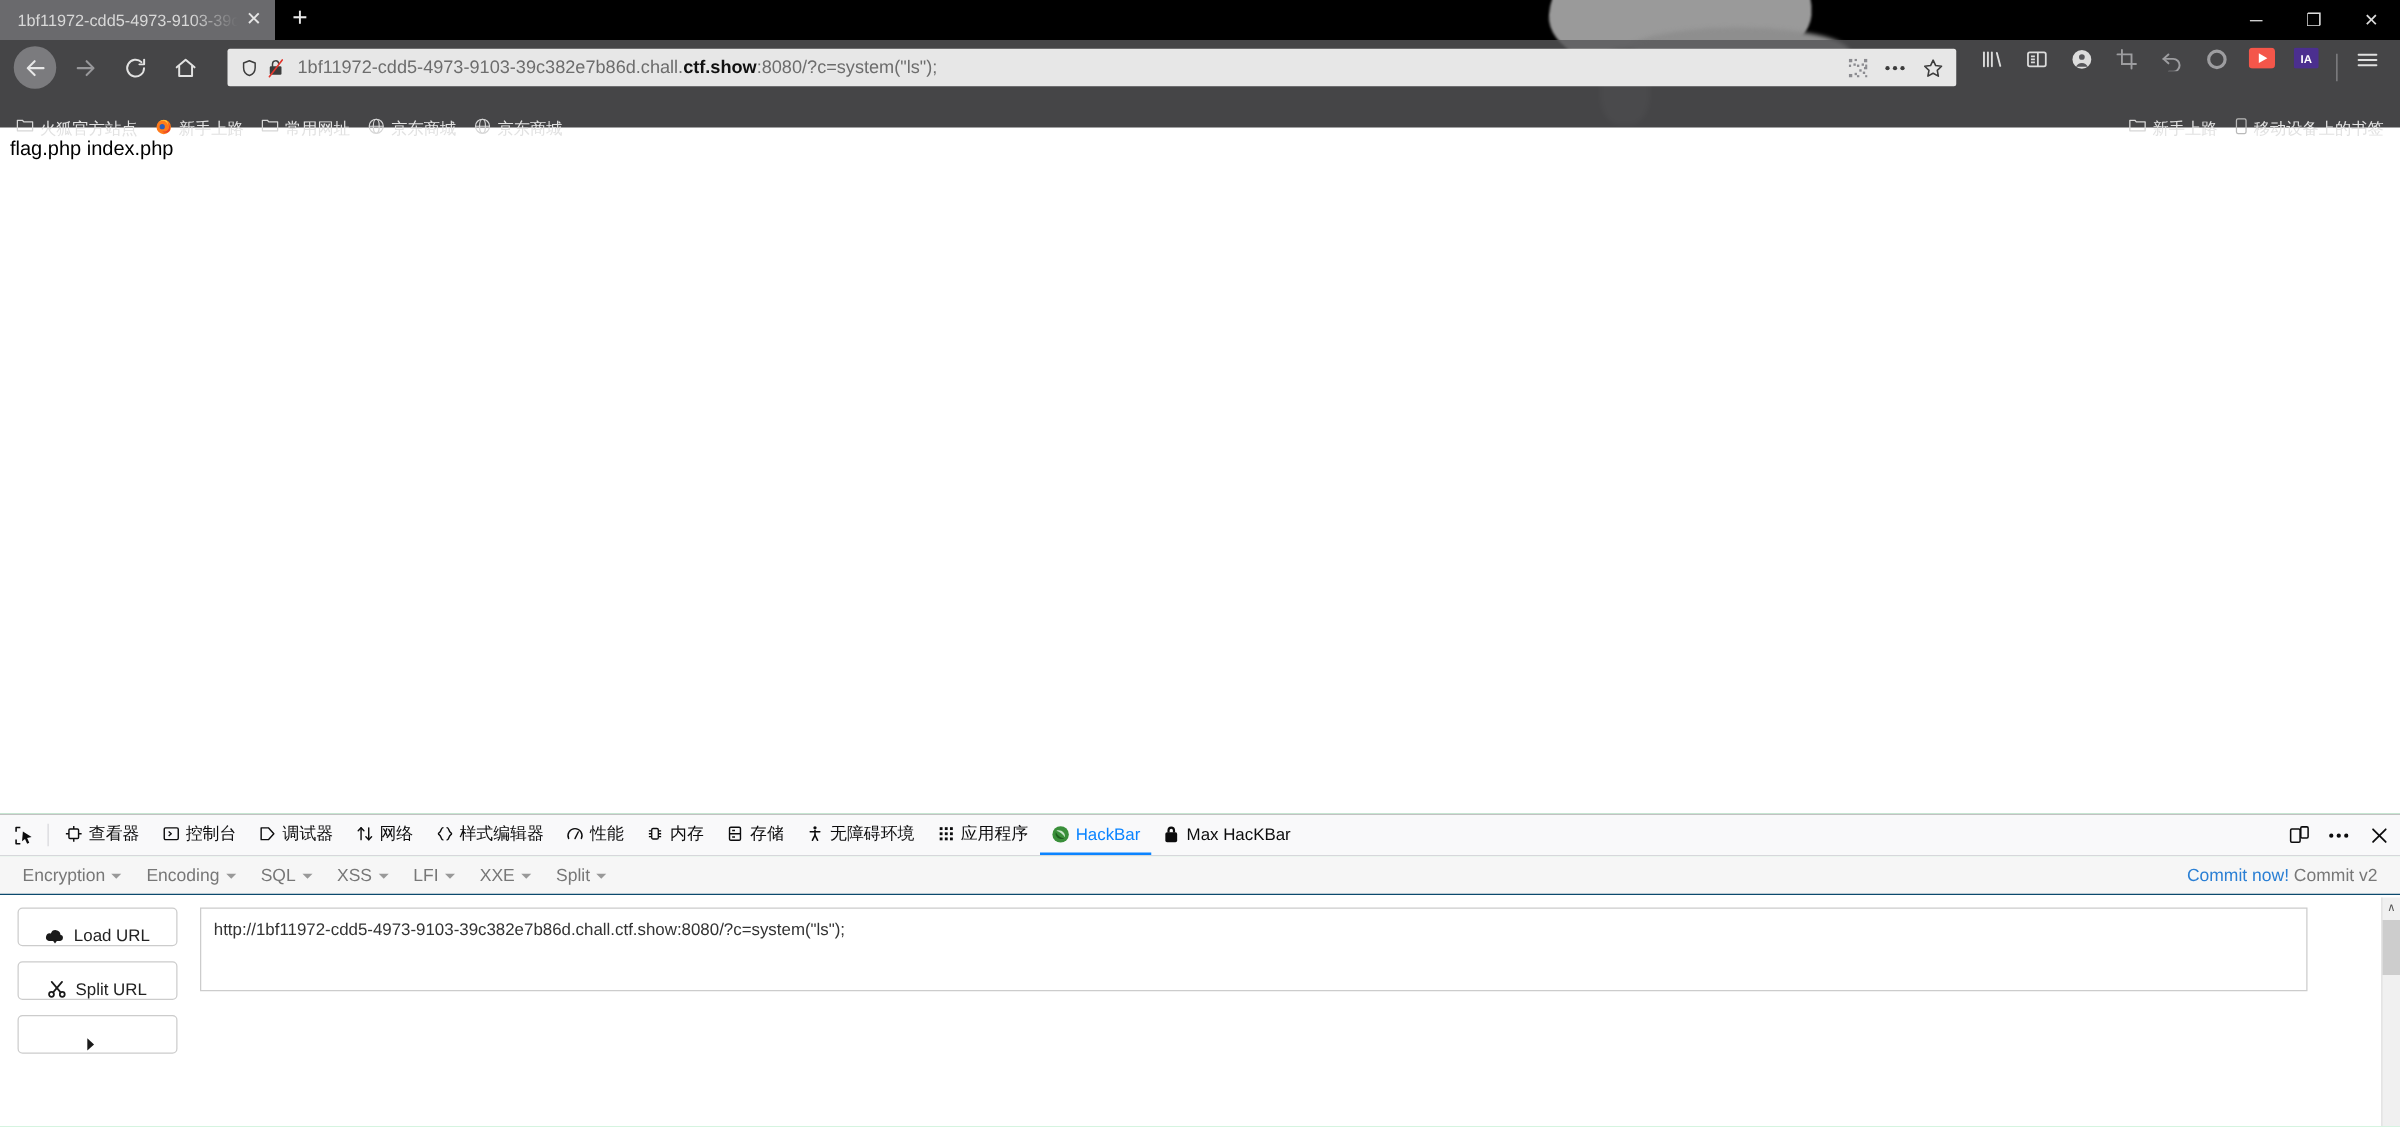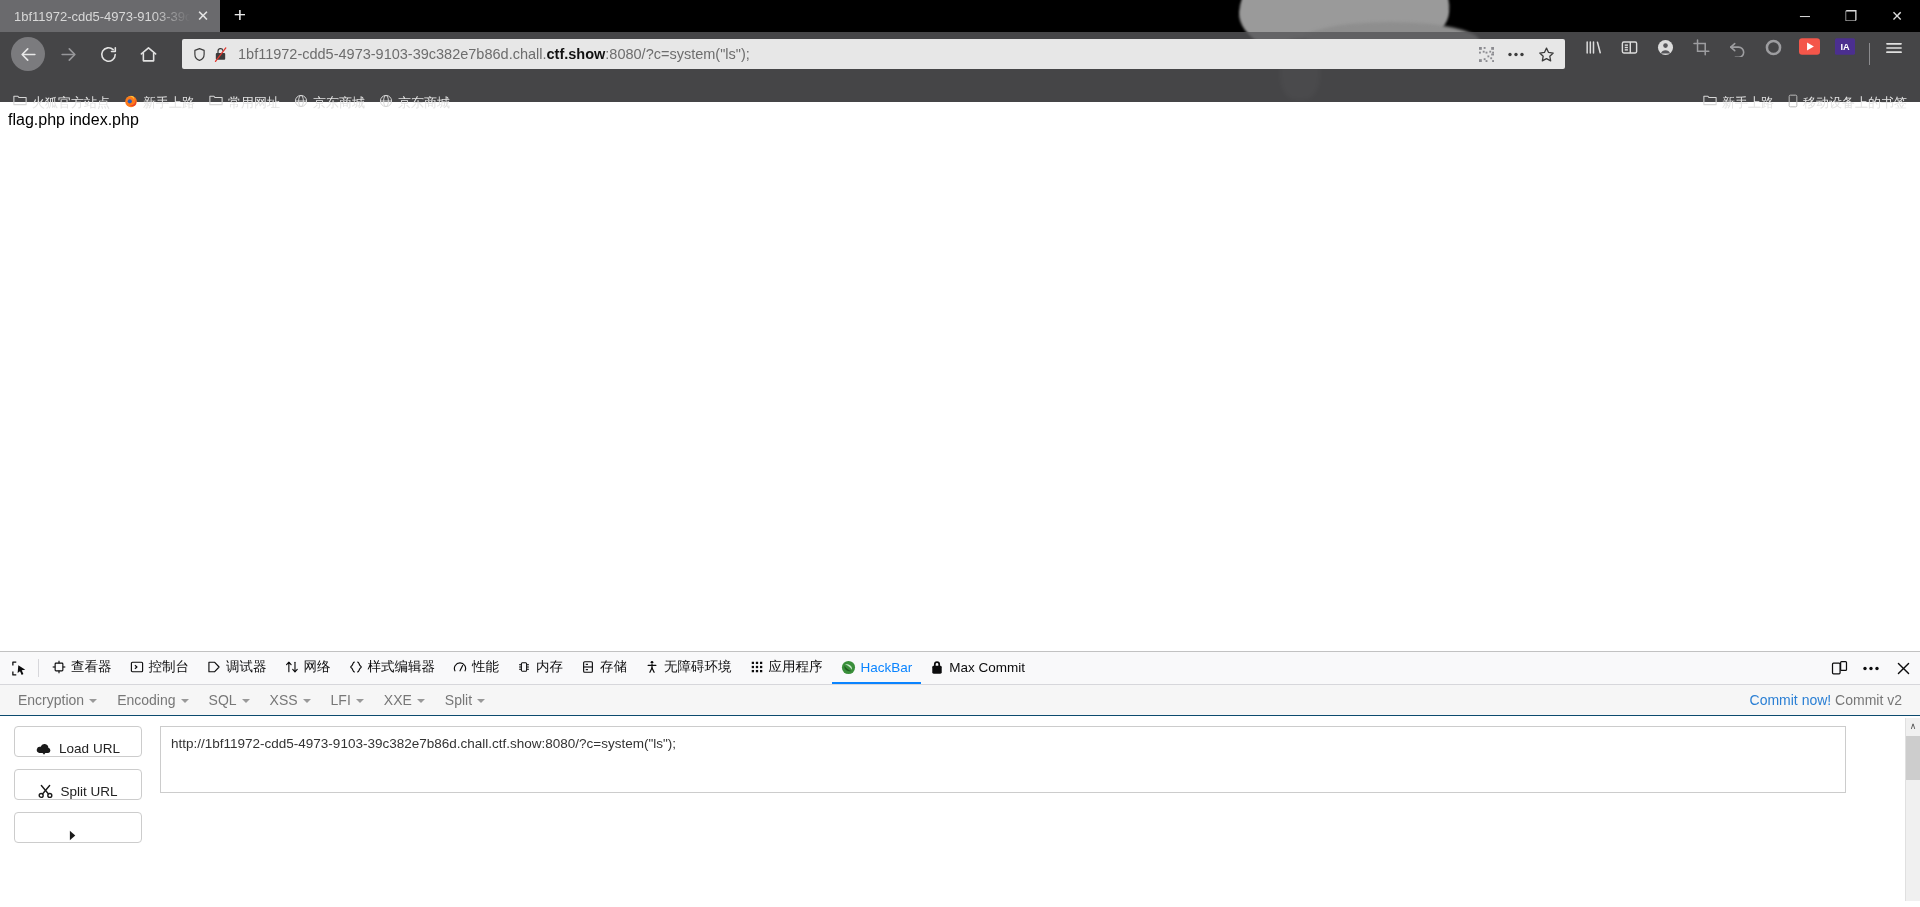--- a/index.html
+++ b/index.html
@@ -754,21 +754,21 @@
         </span>
       <span>HackBar</span>
     </div>
     <div class="dt-tab">
       <span class="dt-ico">
           <svg width="14" height="15" viewBox="0 0 16 17" fill="#0c0c0d">
             <path d="M8 1.3a3.5 3.5 0 0 0-3.5 3.5v2h2v-2a1.5 1.5 0 0 1 3 0v2h2v-2A3.5 3.5 0 0 0 8 1.3z"></path>
             <rect x="2.6" y="6.6" width="10.8" height="9" rx="1.6"></rect>
           </svg>
         </span>
-      <span>Max Commit</span>
+      <span>Max HacKBar</span>
     </div>
 
     <div id="dt-toolbar-spacer"></div>
 
     <div class="dt-right-btn">
       <svg width="17" height="17" viewBox="0 0 18 18" fill="none" stroke="#0c0c0d" stroke-width="1.3" stroke-linejoin="round">
           <rect x="1.6" y="3.4" width="8" height="11.2" rx="1"></rect>
           <rect x="10.2" y="1.6" width="6.2" height="9.4" rx="1"></rect>
         </svg>
     </div>

